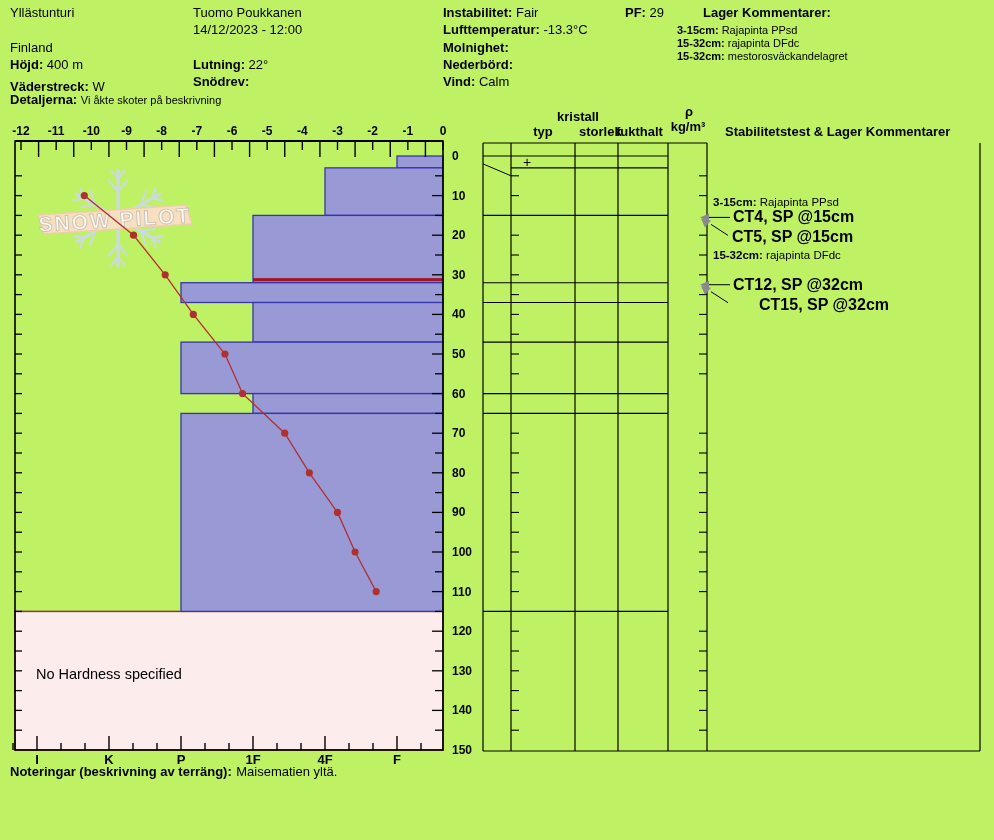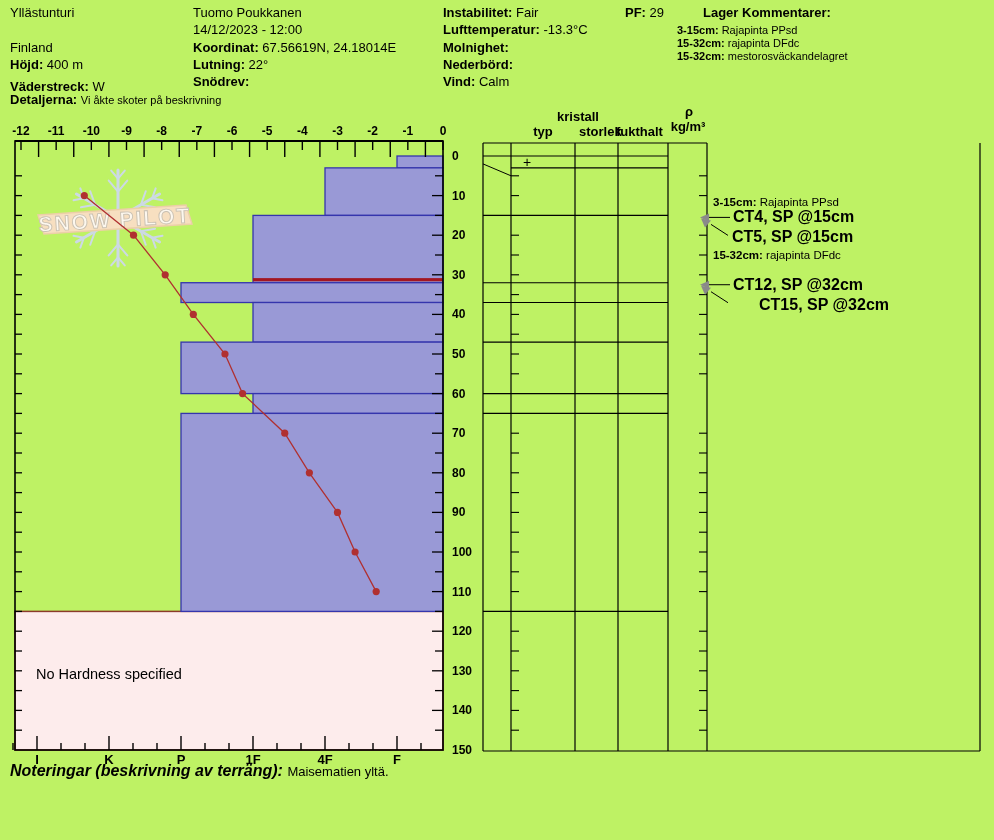--- a/index.html
+++ b/index.html
@@ -8,21 +8,21 @@
   .abs{position:absolute;white-space:nowrap;}
   .hl{font-size:13px;line-height:17px;}
   .hl b{font-weight:bold;}
   .small{font-size:11px;}
   #chart-svg{position:absolute;left:0;top:0;z-index:1;}
   .txt{z-index:2;}
   .colhdr{font-weight:bold;font-size:13px;z-index:2;}
   .annot-range{font-size:11.5px;z-index:2;}
   .annot-test{font-size:16px;font-weight:bold;z-index:2;}
   .nohard{font-size:14.5px;z-index:2;}
-  .footer b{font-size:16px;font-style:italic;}
+  .footer b{font-size:13px;}
   .footer span{font-size:13px;}
 </style>
 </head>
 <body>
 
 <div class="page">
 
   <div class="abs hl txt" style="left:10px;top:4px">Yllästunturi</div>
   <div class="abs hl txt" style="left:10px;top:39px">Finland</div>
   <div class="abs hl txt" style="left:10px;top:56px">
@@ -33,24 +33,20 @@
     <b>Väderstreck:</b>
     <span>W</span>
   </div>
   <div class="abs hl txt" style="left:10px;top:91px">
     <b>Detaljerna:</b>
     <span class="small">Vi åkte skoter på beskrivning</span>
   </div>
 
   <div class="abs hl txt" style="left:193px;top:4px">Tuomo Poukkanen</div>
   <div class="abs hl txt" style="left:193px;top:21px">14/12/2023 - 12:00</div>
-  <div class="abs hl txt" style="left:193px;top:39px">
-    <b>Koordinat:</b>
-    <span>67.56619N, 24.18014E</span>
-  </div>
   <div class="abs hl txt" style="left:193px;top:56px">
     <b>Lutning:</b>
     <span>22°</span>
   </div>
   <div class="abs hl txt" style="left:193px;top:73px">
     <b>Snödrev:</b>
     <span></span>
   </div>
 
   <div class="abs hl txt" style="left:443px;top:4px">
@@ -91,20 +87,21 @@
     <b>15-32cm:</b>
     <span>mestorosväckandelagret</span>
   </div>
 
   <div class="abs colhdr" style="left:511px;top:124px;width:64px;text-align:center">typ</div>
   <div class="abs colhdr" style="left:543px;top:109px;width:70px;text-align:center">kristall</div>
   <div class="abs colhdr" style="left:579px;top:124px">storlek</div>
   <div class="abs colhdr" style="left:616px;top:124px">fukthalt</div>
   <div class="abs colhdr" style="left:668px;top:104px;width:42px;text-align:center">ρ</div>
   <div class="abs colhdr" style="left:664px;top:119px;width:48px;text-align:center">kg/m³</div>
+  <div class="abs colhdr" style="left:725px;top:124px">Stabilitetstest &amp; Lager Kommentarer</div>
 
   <svg id="chart-svg" width="994" height="840">
       <g stroke="#ccd9e5" stroke-width="3" stroke-linecap="round"></g>
       <line x1="118" y1="218" x2="118" y2="170" stroke="#ccd9e5" stroke-width="3" stroke-linecap="round"></line>
       <line x1="118" y1="191.6" x2="127.27673469622275" y2="180.58627250310337" stroke="#ccd9e5" stroke-width="2" stroke-linecap="round"></line>
       <line x1="118" y1="191.6" x2="108.72326530377725" y2="180.58627250310337" stroke="#ccd9e5" stroke-width="2" stroke-linecap="round"></line>
       <line x1="118" y1="178.64" x2="124.80293877723001" y2="170.56326650227578" stroke="#ccd9e5" stroke-width="2" stroke-linecap="round"></line>
       <line x1="118" y1="178.64" x2="111.19706122276997" y2="170.56326650227578" stroke="#ccd9e5" stroke-width="2" stroke-linecap="round"></line>
       <line x1="118" y1="218" x2="159.56921938165306" y2="194" stroke="#ccd9e5" stroke-width="3" stroke-linecap="round"></line>
       <line x1="140.86307065990917" y1="204.8" x2="155.03960581069222" y2="207.3270241626491" stroke="#ccd9e5" stroke-width="2" stroke-linecap="round"></line>

